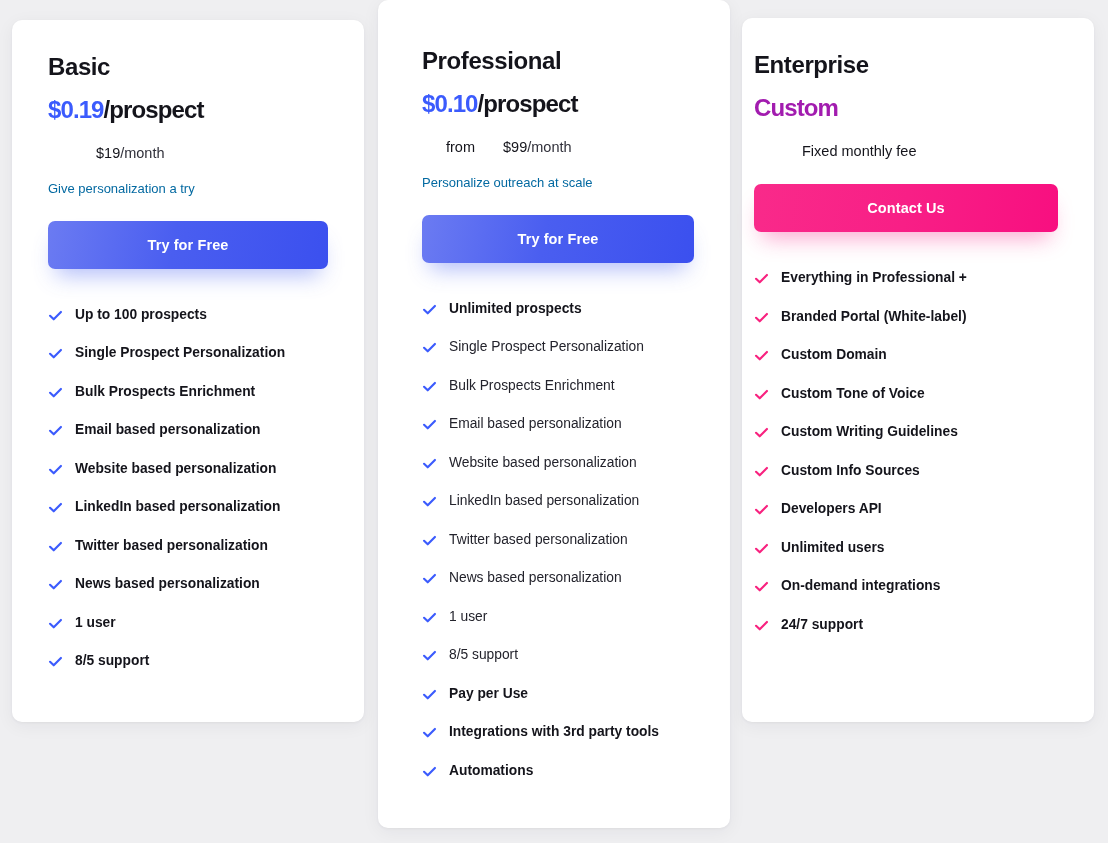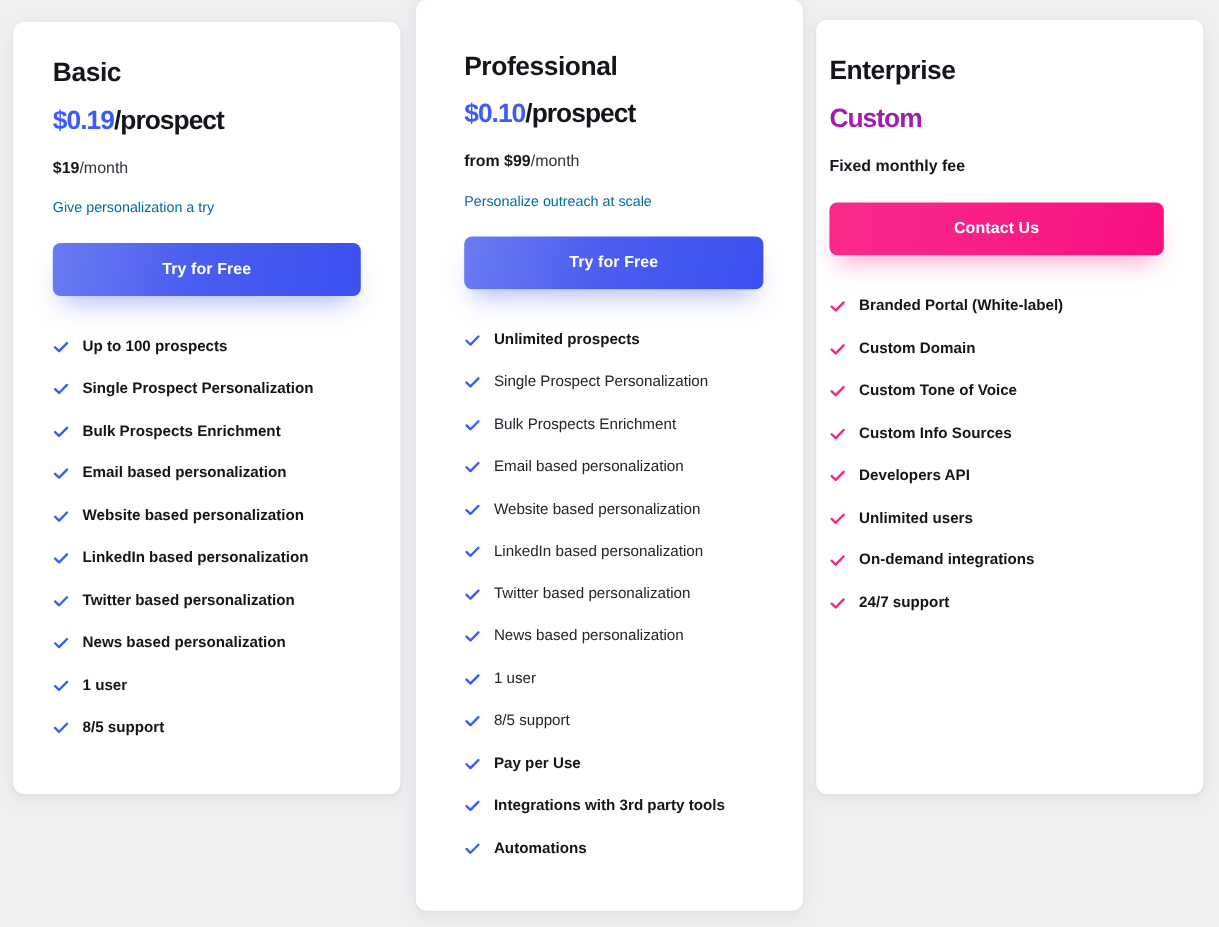--- a/index.html
+++ b/index.html
@@ -52,21 +52,21 @@
   .price-amount { color: #3b5bfd; }
   .price-amount--pink { color: #a21caf; }
   .price-unit { color: #14141b; }
 
   .billing {
     margin-top: 21px;
     font-size: 14.5px;
     color: #14141b;
     line-height: 1.2;
   }
-  .billing b { font-weight: bold; }
+  .billing b { font-weight: normal; margin-left: 24px; }
   .billing .muted { font-weight: normal; color: #30303a; }
 
   .tagline {
     margin-top: 19px;
     font-size: 13px;
     color: #0369a1;
     line-height: 1.2;
   }
 
   .cta {
@@ -348,37 +348,53 @@
       <b></b><b>Fixed monthly fee</b><span class="muted"></span>
     </div>
     <button class="cta cta--pink">Contact Us</button>
     <ul class="features">
         <li class="feature feature--bold">
           <span class="check">
             <svg viewBox="0 0 16 16">
               <path d="M2.2 8.3 L6.1 12.0 L13.8 4.2" fill="none" stroke="#f8227f" stroke-width="2.3" stroke-linecap="round" stroke-linejoin="round"></path>
             </svg>
           </span>
+          <span class="feature-label">Everything in Professional +</span>
+        </li>
+        <li class="feature feature--bold">
+          <span class="check">
+            <svg viewBox="0 0 16 16">
+              <path d="M2.2 8.3 L6.1 12.0 L13.8 4.2" fill="none" stroke="#f8227f" stroke-width="2.3" stroke-linecap="round" stroke-linejoin="round"></path>
+            </svg>
+          </span>
           <span class="feature-label">Branded Portal (White-label)</span>
         </li>
         <li class="feature feature--bold">
           <span class="check">
             <svg viewBox="0 0 16 16">
               <path d="M2.2 8.3 L6.1 12.0 L13.8 4.2" fill="none" stroke="#f8227f" stroke-width="2.3" stroke-linecap="round" stroke-linejoin="round"></path>
             </svg>
           </span>
           <span class="feature-label">Custom Domain</span>
         </li>
         <li class="feature feature--bold">
           <span class="check">
             <svg viewBox="0 0 16 16">
               <path d="M2.2 8.3 L6.1 12.0 L13.8 4.2" fill="none" stroke="#f8227f" stroke-width="2.3" stroke-linecap="round" stroke-linejoin="round"></path>
             </svg>
           </span>
           <span class="feature-label">Custom Tone of Voice</span>
+        </li>
+        <li class="feature feature--bold">
+          <span class="check">
+            <svg viewBox="0 0 16 16">
+              <path d="M2.2 8.3 L6.1 12.0 L13.8 4.2" fill="none" stroke="#f8227f" stroke-width="2.3" stroke-linecap="round" stroke-linejoin="round"></path>
+            </svg>
+          </span>
+          <span class="feature-label">Custom Writing Guidelines</span>
         </li>
         <li class="feature feature--bold">
           <span class="check">
             <svg viewBox="0 0 16 16">
               <path d="M2.2 8.3 L6.1 12.0 L13.8 4.2" fill="none" stroke="#f8227f" stroke-width="2.3" stroke-linecap="round" stroke-linejoin="round"></path>
             </svg>
           </span>
           <span class="feature-label">Custom Info Sources</span>
         </li>
         <li class="feature feature--bold">

